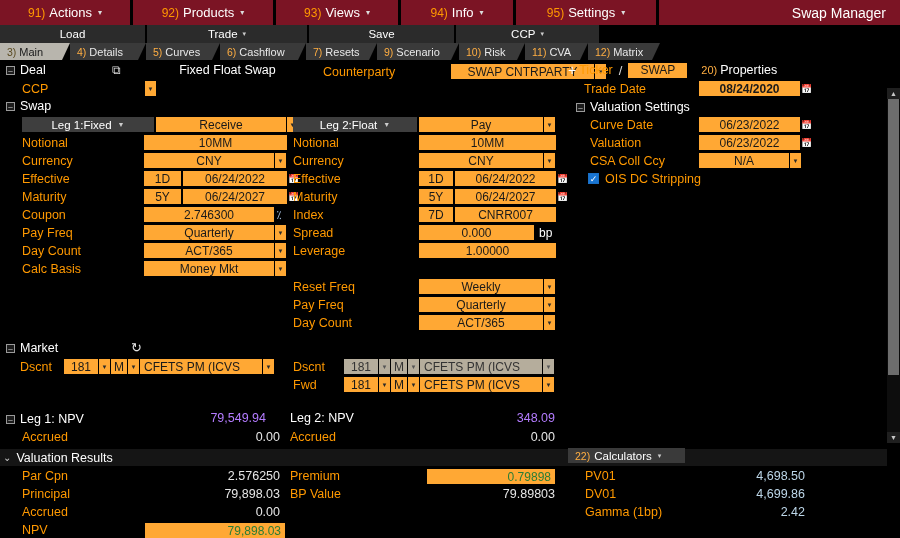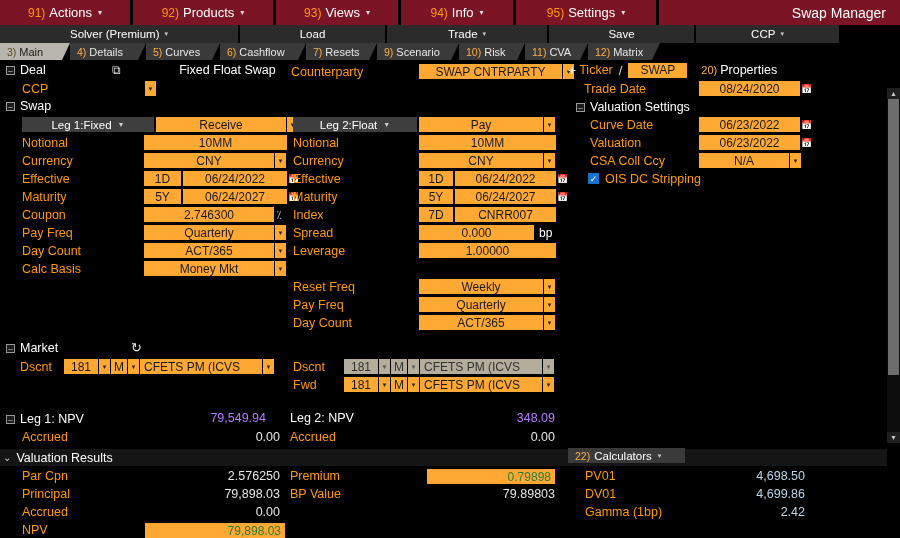--- a/index.html
+++ b/index.html
@@ -174,24 +174,20 @@
     </div>
     <div class="menu-item" style="width:140px">
       <span class="num">95)</span>
       <span>Settings</span>
       <span class="caret">▾</span>
     </div>
     <div class="menu-title">Swap Manager</div>
   </div>
 
   <div class="toolbar2">
-    <div class="tb2-item" style="width:238px">
-      <span>Solver (Premium)</span>
-      <span class="caret">▾</span>
-    </div>
     <div class="tb2-item" style="width:145px">
       <span>Load</span>
     </div>
     <div class="tb2-item" style="width:160px">
       <span>Trade</span>
       <span class="caret">▾</span>
     </div>
     <div class="tb2-item" style="width:145px">
       <span>Save</span>
     </div>
@@ -248,21 +244,21 @@
     </div>
     <div style="position:absolute;left:112px;top:3px;" class="copyic">⧉</div>
     <div style="position:absolute;left:165px;top:3px;width:125px;text-align:center;" class="lbl-w">Fixed Float Swap</div>
 
     <div class="row" style="left:6px;top:20px;">
       <span class="lbl" style="width:138px;padding-left:16px;box-sizing:border-box;">CCP</span>
       <span class="dd">▼</span>
     </div>
 
     <div class="row" style="left:291px;top:3px;">
-      <span class="lbl" style="width:128px;">Counterparty</span>
+      <span class="lbl" style="width:128px;margin-left:32px;">Counterparty</span>
       <span class="fld" style="width:143px;">SWAP CNTRPARTY</span>
       <span class="dd">▼</span>
     </div>
 
     <div class="sect" style="left:6px;top:38px;">
       <span class="boxicon">–</span>
       <span class="title">Swap</span>
     </div>
 
     <div class="row" style="left:6px;top:56px;">
@@ -381,21 +377,21 @@
       <span class="lbl">Ticker</span>
       <span class="slash">/</span>
       <span class="swapchip">SWAP</span>
       <span class="props" style="margin-left:14px;">
         <span class="num">20)</span><span>Properties</span>
       </span>
     </div>
 
     <div class="row" style="left:568px;top:20px;">
       <span class="lbl" style="width:131px;padding-left:16px;box-sizing:border-box;">Trade Date</span>
-      <span class="fld" style="width:101px;">08/24/2020</span>
+      <span class="fld" style="width:101px;font-weight:bold;">08/24/2020</span>
       <span class="cal">📅</span>
     </div>
 
     <div class="sect" style="left:576px;top:39px;">
       <span class="boxicon">–</span>
       <span class="title">Valuation Settings</span>
     </div>
 
     <div class="row" style="left:568px;top:56px;">
       <span class="lbl" style="width:131px;padding-left:22px;box-sizing:border-box;">Curve Date</span>

